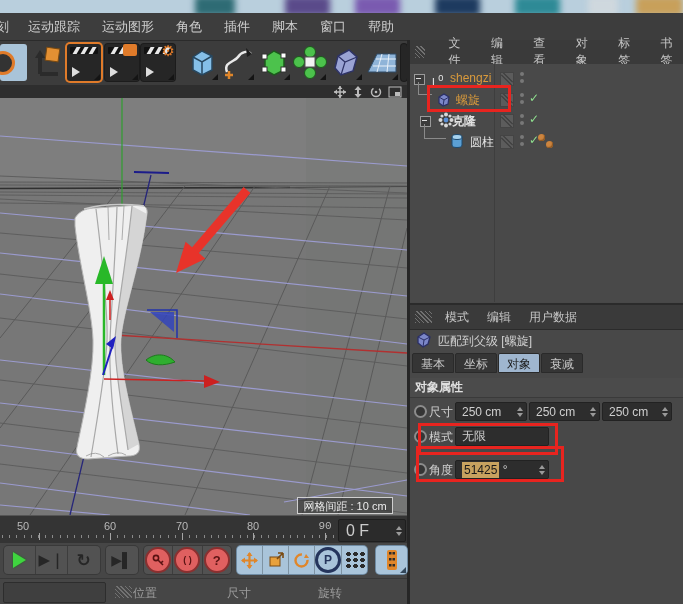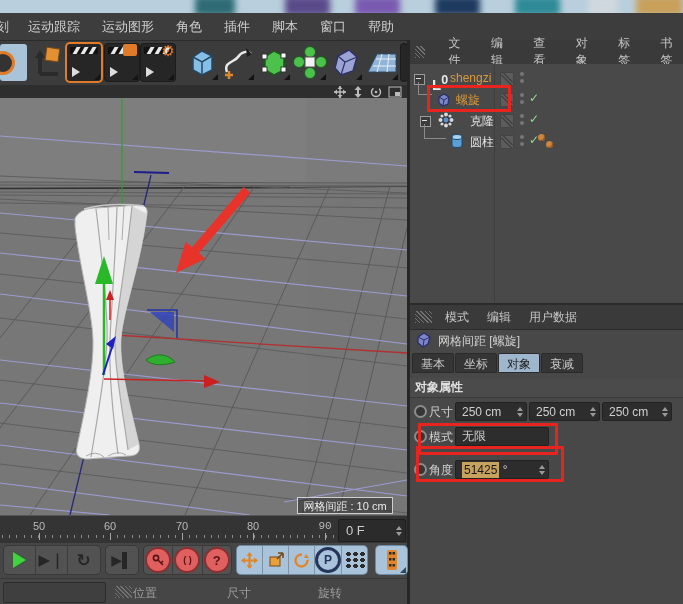--- a/index.html
+++ b/index.html
@@ -85,21 +85,21 @@
   .redbox{position:absolute;border:3px solid #e8241f;background:transparent;}
 
   
   .ruler{left:0;top:515px;width:407px;height:28px;background:#343434;border-top:1px solid #555;color:#b8b8b8;font-size:11px;}
   .rnum{position:absolute;top:4px;transform:translateX(-50%);}
   .rticks{position:absolute;left:2px;top:19px;width:334px;height:5px;
     background:repeating-linear-gradient(90deg,#8a8a8a 0 1px,transparent 1px 7.2px);
     -webkit-mask-image:linear-gradient(#000,#000);height:3px;}
   .rtick-tall{position:absolute;top:17px;width:1px;height:7px;background:#a5a5a5;}
   .framefield{position:absolute;left:338px;top:3px;width:66px;height:21px;background:#2b2b2b;
-    border:1px solid #1e1e1e;border-radius:2px;color:#cccccc;display:flex;align-items:center;font-size:13px;}
+    border:1px solid #1e1e1e;border-radius:2px;color:#cccccc;display:flex;align-items:center;font-size:16px;}
   .framefield .val{flex:1;padding-left:7px;}
 
   
   .transport{left:0;top:543px;width:407px;height:35px;background:#464646;}
   .tgroup{position:absolute;top:3px;height:28px;background:#525252;border-radius:4px;
     box-shadow:0 0 0 1px #393939;display:flex;overflow:hidden;}
   .tgroup.blue{background:#a9c4da;box-shadow:0 0 0 1px #6f8ba3;}
   .tbtn{width:31px;height:28px;display:flex;align-items:center;justify-content:center;position:relative;}
   .tgroup .tbtn + .tbtn{border-left:1px solid rgba(0,0,0,.25);}
   .playtri{width:0;height:0;border-style:solid;border-width:8px 0 8px 13px;
@@ -364,21 +364,21 @@
       <span class="mi">对象</span>
       <span class="mi">标签</span>
       <span class="mi">书签</span>
     </div>
 
     <div class="om-body">
       <div class="om-vline"></div>
 
       <div class="om-row" style="top:4px;">
         <span class="toggle" style="left:4px;"></span>
-        <span class="om-label" style="left:22px;color:#e8e8e8;font-weight:bold;font-size:15px;top:5px;">L<sup>0</sup></span>
+        <span class="om-label" style="left:22px;color:#e8e8e8;font-weight:normal;font-size:11px;top:5px;">L<sup>0</sup></span>
         <span class="om-label sel" style="left:40px;">shengzi</span>
         <span class="vis-sq"></span>
         <span class="dot2">
             <i></i>
             <i></i>
           </span>
       </div>
       <div class="treev" style="left:8px;top:18px;height:12px;"></div>
       <div class="treeh" style="left:8px;top:30px;width:14px;"></div>
 
@@ -405,21 +405,21 @@
               <circle cx="8" cy="13.5" r="2"></circle>
               <circle cx="2.5" cy="8" r="2"></circle>
               <circle cx="13.5" cy="8" r="2"></circle>
           <circle cx="4" cy="4" r="1.6"></circle>
               <circle cx="12" cy="4" r="1.6"></circle>
               <circle cx="4" cy="12" r="1.6"></circle>
               <circle cx="12" cy="12" r="1.6"></circle>
             </g>
           <circle cx="8" cy="8" r="2.4" fill="#5a8fd4"></circle>
         </svg>
-        <span class="om-label" style="left:60px;">克隆</span>
+        <span class="om-label" style="left:42px;font-weight:bold;">克隆</span>
         <span class="vis-sq"></span>
         <span class="dot2">
             <i></i>
             <i></i>
           </span>
         <span class="chk">✓</span>
       </div>
       <div class="treev" style="left:14px;top:60px;height:14px;"></div>
       <div class="treeh" style="left:14px;top:74px;width:22px;"></div>
 
@@ -445,21 +445,21 @@
       <span class="mi">模式</span>
       <span class="mi">编辑</span>
       <span class="mi">用户数据</span>
     </div>
 
     <div class="am-title">
       <svg class="abs" style="left:5px;top:4px;" width="17" height="17">
         <path d="M3,6 L9,2 L15,6 L13,13 L8,16 L3,12 Z" fill="#7b86c8" stroke="#2a2f66" stroke-width="1.3"></path>
         <path d="M3,6 L9,9 L15,6 M9,9 L8,16" fill="none" stroke="#2a2f66" stroke-width="1"></path>
       </svg>
-      <span class="abs" style="left:28px;top:6px;">网格间距 [螺旋]</span>
+      <span class="abs" style="left:28px;top:6px;">匹配到父级 [螺旋]</span>
     </div>
 
     <div class="tabs">
       <span class="tab">基本</span>
       <span class="tab">坐标</span>
       <span class="tab active">对象</span>
       <span class="tab">衰减</span>
     </div>
 
     <div class="sechead">
@@ -500,21 +500,21 @@
       </span>
     </div>
 
 
     <div class="redbox" style="left:17px;top:45px;width:78px;height:21px;"></div>
     <div class="redbox" style="left:8px;top:383px;width:134px;height:26px;"></div>
     <div class="redbox" style="left:6px;top:406px;width:142px;height:30px;"></div>
   </div>
 
   <div class="abs ruler">
-    <span class="rnum" style="left:39px;">50</span>
+    <span class="rnum" style="left:23px;">50</span>
     <span class="rnum" style="left:110px;">60</span>
     <span class="rnum" style="left:182px;">70</span>
     <span class="rnum" style="left:253px;">80</span>
     <span class="rnum" style="left:325px;font-family:Liberation Mono, monospace;">90</span>
     <div class="rticks"></div>
     <span class="rtick-tall" style="left:39px;"></span>
       <span class="rtick-tall" style="left:110px;"></span>
     <span class="rtick-tall" style="left:182px;"></span>
       <span class="rtick-tall" style="left:253px;"></span>
     <span class="rtick-tall" style="left:325px;"></span>

